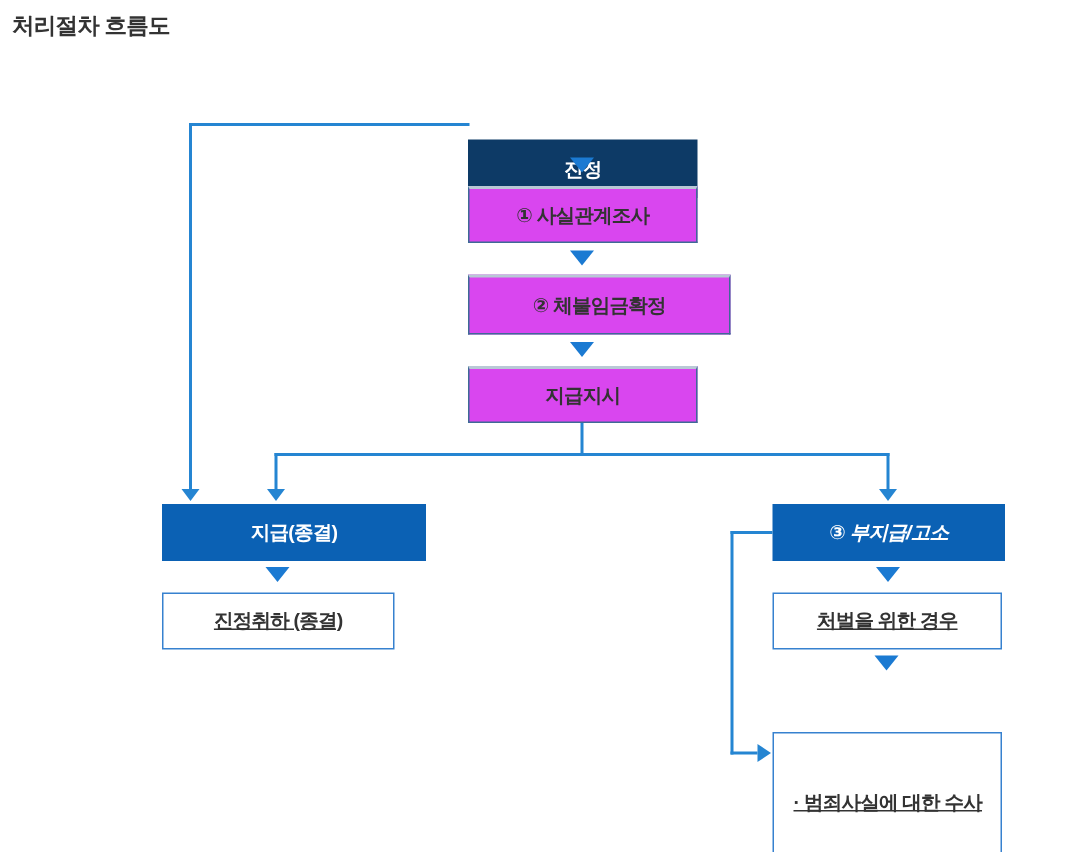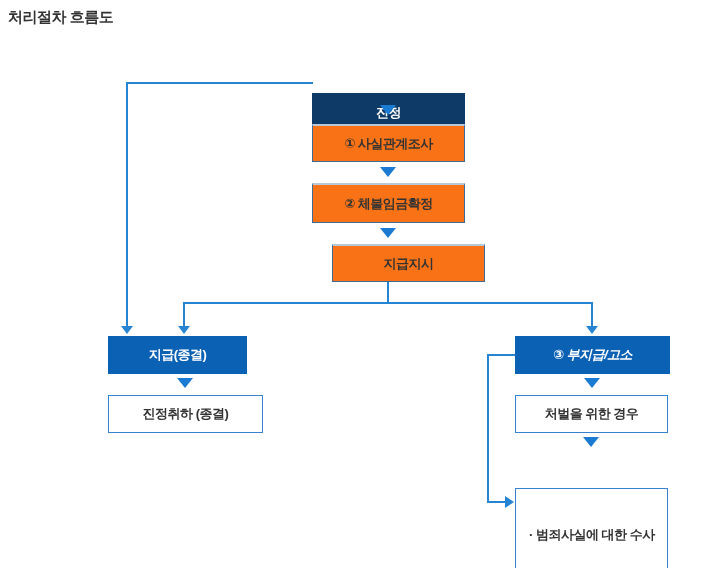--- a/index.html
+++ b/index.html
@@ -27,29 +27,30 @@
     align-items: center;
     justify-content: center;
     font-size: 13px;
     font-weight: 700;
     letter-spacing: -0.5px;
     text-align: center;
   }
   .box.navy { background: #0d3a66; color: #ffffff; }
   .box.blue { background: #0b61b4; color: #ffffff; }
   .box.white-steel {
-    background: #f97316;
+    background: #d946ef;
     color: #333333;
     border: 1px solid #3e6a96;
     border-top: 2px solid #b9c8d6;
   }
   .box.white-blue {
     background: #ffffff;
     color: #333333;
     border: 1px solid #3781cf;
+    text-decoration: underline;
   }
   .box.actions {
     flex-direction: column;
     align-items: flex-start;
     justify-content: center;
     padding-left: 13px;
     text-align: left;
     line-height: 22px;
     font-weight: 700;
     margin-top: 32px;
@@ -76,39 +77,39 @@
     position: absolute;
     width: 0; height: 0;
     border-top: 6px solid transparent;
     border-bottom: 6px solid transparent;
     border-left: 9px solid #2585d2;
   }
 
   
   .b-start  { left: 312px; top: 63px;  width: 153px; height: 39px; margin-top: 30px; }
   .b-step1  { left: 312px; top: 124px; width: 153px; height: 38px; }
-  .b-step2  { left: 312px; top: 183px; width: 153px; height: 40px; }
-  .b-step3  { left: 312px; top: 244px; width: 153px; height: 38px; margin-left: 20px; }
+  .b-step2  { left: 312px; top: 183px; width: 175px; height: 40px; }
+  .b-step3  { left: 312px; top: 244px; width: 153px; height: 38px; }
   .t-1 { left: 380px; top: 105px; }
   .t-2 { left: 380px; top: 167px; }
   .t-3 { left: 380px; top: 228px; }
 
   
   .l-stem        { left: 387px; top: 282px; width: 2px;  height: 21px; }
   .l-branch      { left: 183px; top: 302px; width: 410px; height: 2px; }
   .l-branch-lv   { left: 183px; top: 302px; width: 2px;  height: 24px; }
   .l-branch-rv   { left: 591px; top: 302px; width: 2px;  height: 24px; }
   .ah-branch-l   { left: 178px; top: 326px; }
   .ah-branch-r   { left: 586px; top: 326px; }
   .l-farleft-h   { left: 127px; top: 82px;  width: 186px; height: 2px; }
   .l-farleft-v   { left: 126px; top: 82px;  width: 2px;  height: 244px; }
   .ah-farleft    { left: 121px; top: 326px; }
 
   
-  .b-pay        { left: 108px; top: 336px; width: 139px; height: 38px; }
+  .b-pay        { left: 108px; top: 336px; width: 176px; height: 38px; }
   .t-pay        { left: 177px; top: 378px; }
   .b-withdraw   { left: 108px; top: 395px; width: 155px; height: 38px; }
 
   
   .b-nonpay     { left: 515px; top: 336px; width: 155px; height: 38px; font-style: italic; }
   .t-nonpay     { left: 584px; top: 378px; }
   .b-punish     { left: 515px; top: 395px; width: 153px; height: 38px; }
   .t-punish     { left: 583px; top: 437px; }
   .b-actions    { left: 515px; top: 456px; width: 153px; height: 94px; }
 

